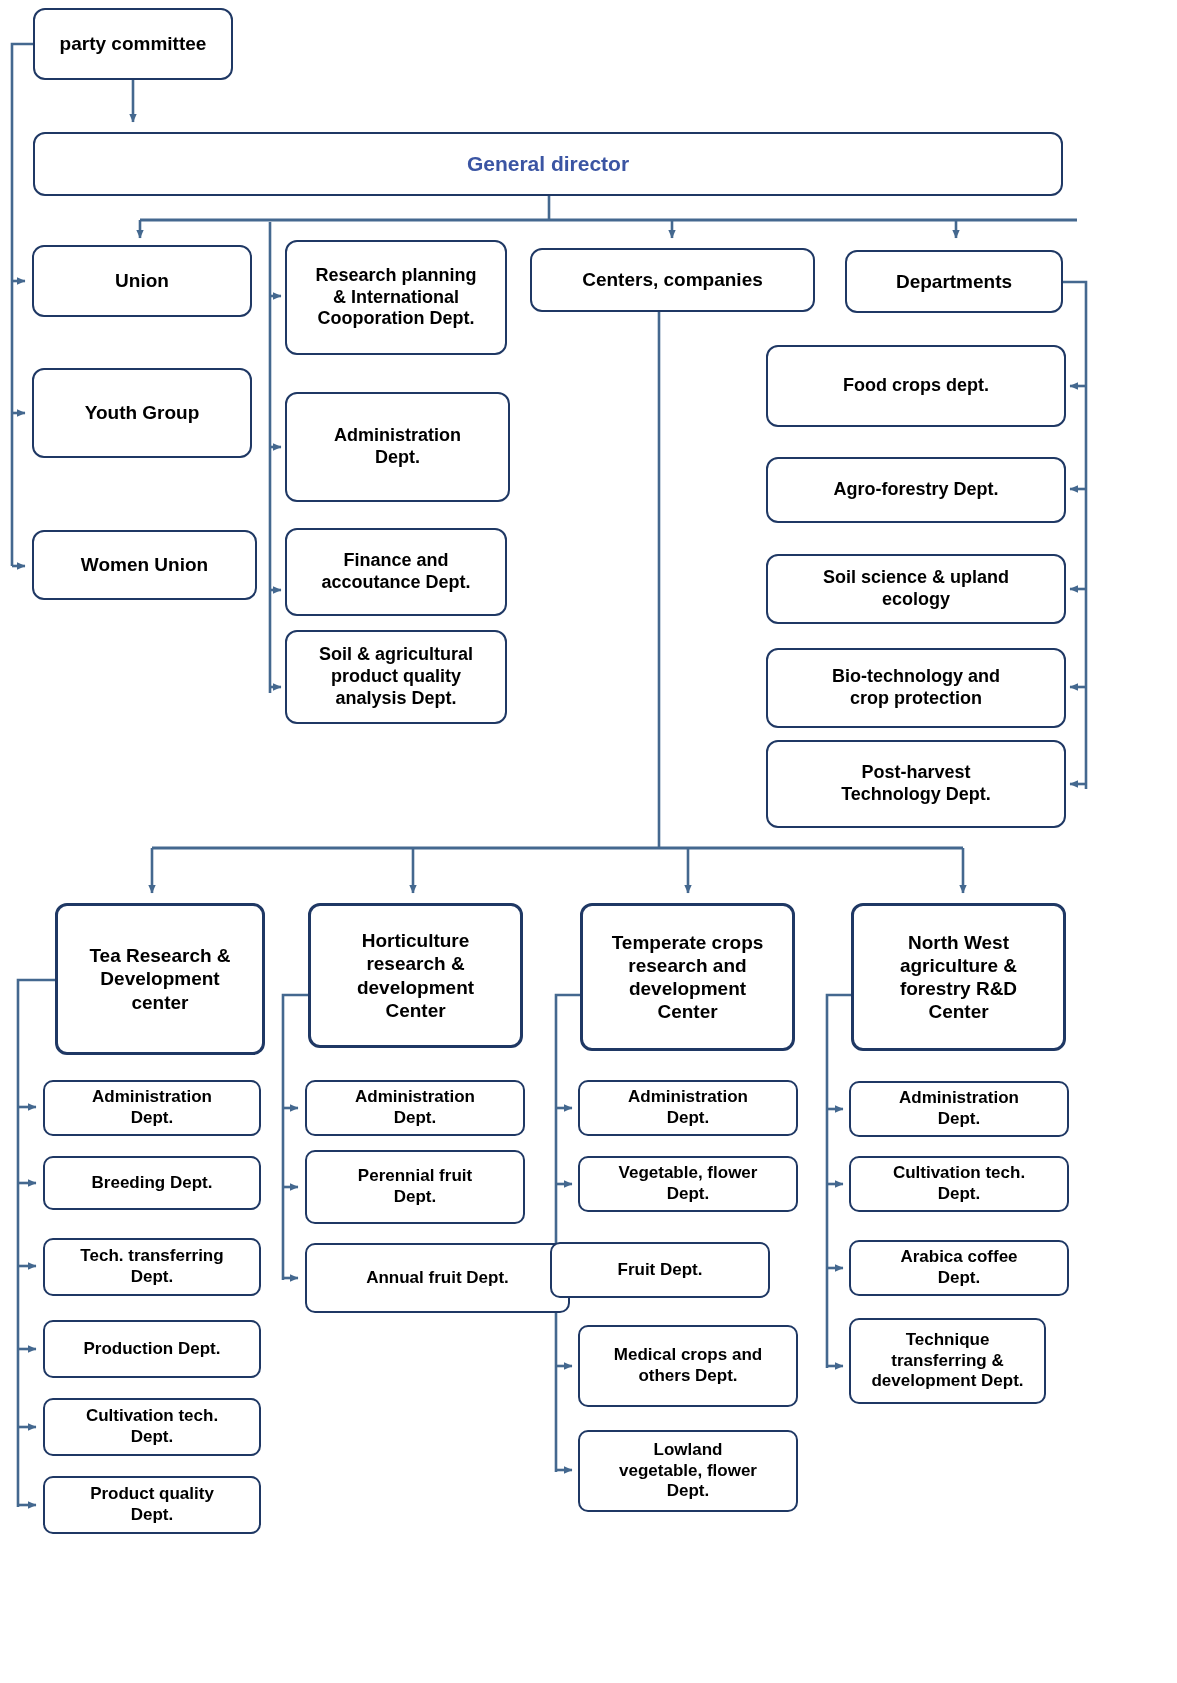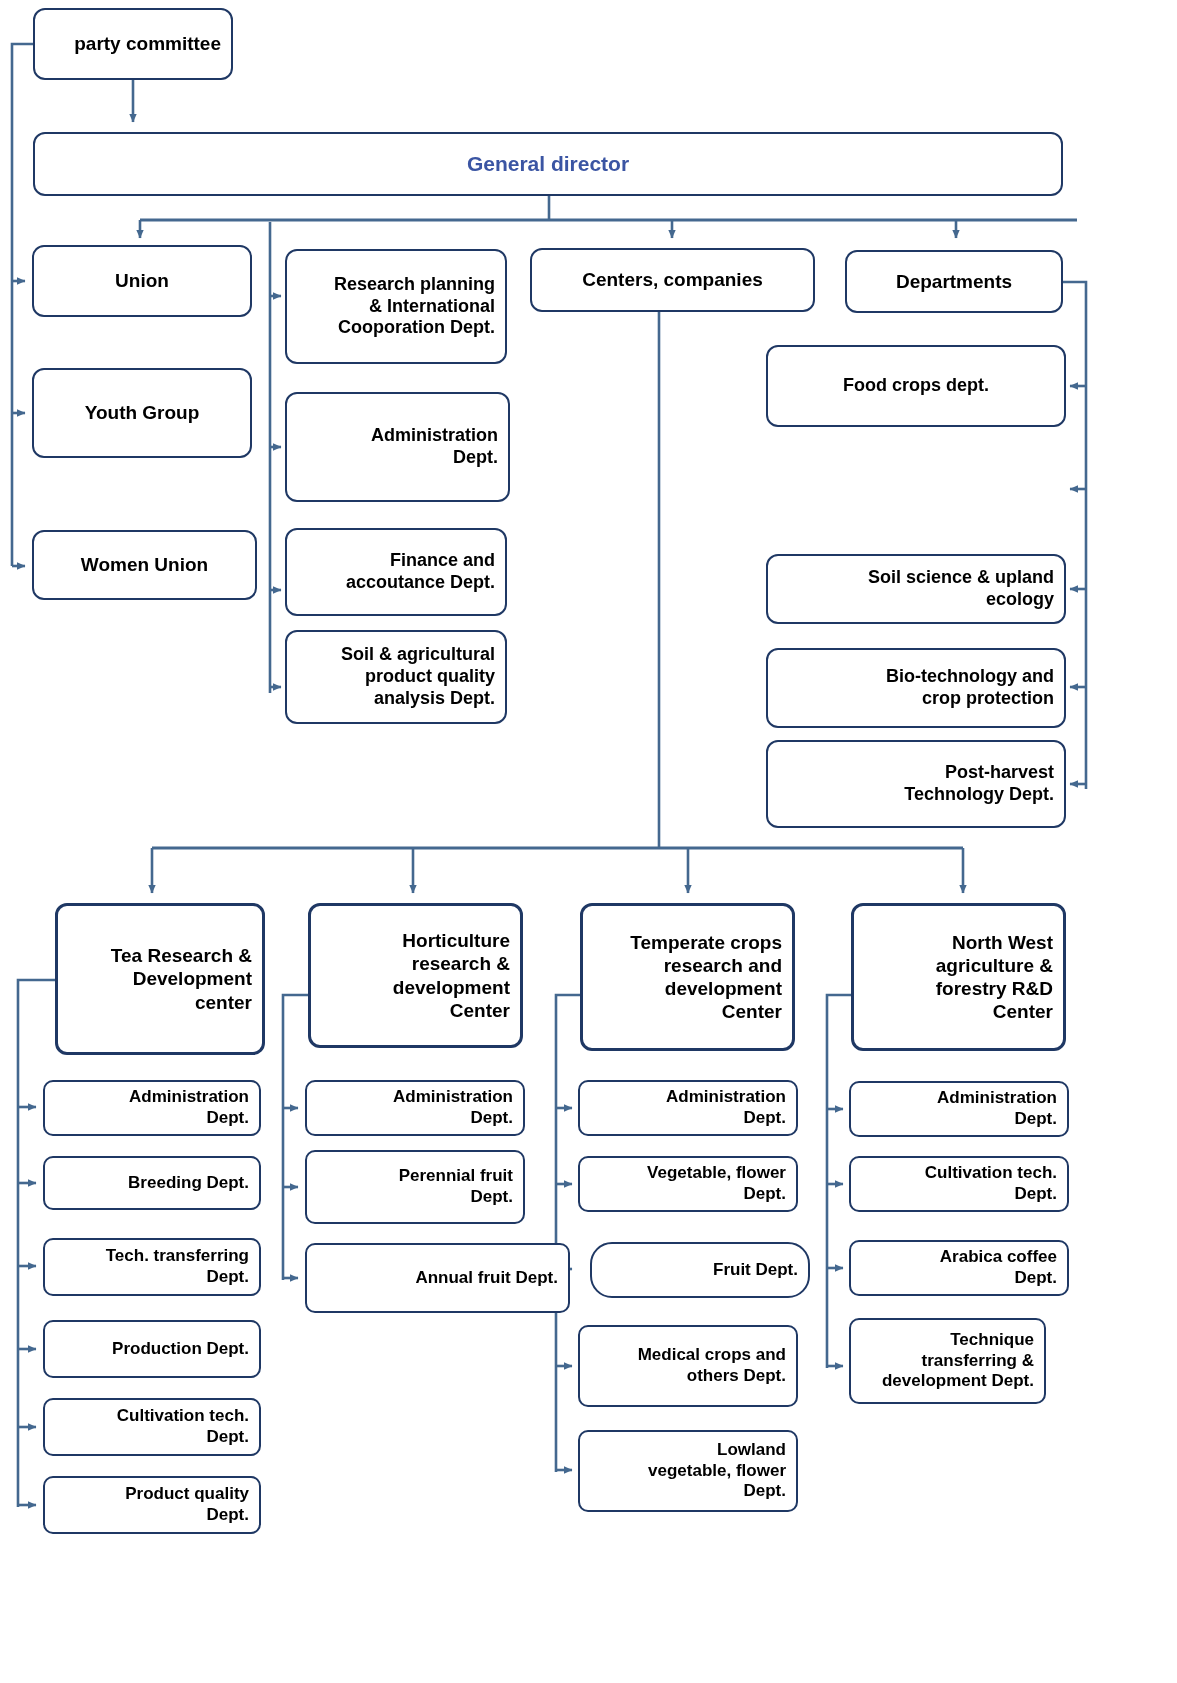--- a/index.html
+++ b/index.html
@@ -36,21 +36,21 @@
     line-height: 1.22;
     z-index: 3;
   }
   .node .label {
     display: block;
     width: 100%;
     white-space: pre-line;
   }
   
   .ta-center .label { text-align: center; padding: 0 14px; }
-  .ta-left .label   { text-align: right;  padding: 0 10px; }
+  .ta-left .label   { text-align: center;  padding: 0 4px; }
 
   .node.root-director {
     border-width: 2px;
     color: #3b55a3;
   }
   .node.center-head {
     border-width: 3px;
     border-color: #1f3864;
   }
   .node.leaf-box {
@@ -145,21 +145,21 @@
   <div class="node ta-center" style="left:32px; top:245px; width:220px; height:72px; font-size:19px;">
     <span class="label">Union</span>
   </div>
   <div class="node ta-center" style="left:32px; top:530px; width:225px; height:70px; font-size:19px;">
     <span class="label">Women Union</span>
   </div>
   <div class="node ta-center" style="left:32px; top:368px; width:220px; height:90px; font-size:19px;">
     <span class="label">Youth Group</span>
   </div>
 
-  <div class="node ta-left" style="left:285px; top:240px; width:222px; height:115px; font-size:18px;margin-top:9px;">
+  <div class="node ta-left" style="left:285px; top:240px; width:222px; height:115px; font-size:18px;">
     <span class="label">Research planning
 &amp; International
 Cooporation Dept.</span>
   </div>
   <div class="node ta-left" style="left:285px; top:392px; width:225px; height:110px; font-size:18px;">
     <span class="label">Administration
 Dept.</span>
   </div>
   <div class="node ta-left" style="left:285px; top:528px; width:222px; height:88px; font-size:18px;">
     <span class="label">Finance and
@@ -173,20 +173,23 @@
 
   <div class="node ta-center" style="left:530px; top:248px; width:285px; height:64px; font-size:19px;">
     <span class="label">Centers, companies</span>
   </div>
   <div class="node ta-center" style="left:845px; top:250px; width:218px; height:63px; font-size:19px;">
     <span class="label">Departments</span>
   </div>
 
   <div class="node ta-center" style="left:766px; top:345px; width:300px; height:82px; font-size:18px;">
     <span class="label">Food crops dept.</span>
+  </div>
+  <div class="node ta-center" style="left:766px; top:457px; width:300px; height:66px; font-size:18px;">
+    <span class="label">Agro-forestry Dept.</span>
   </div>
   <div class="node ta-left" style="left:766px; top:554px; width:300px; height:70px; font-size:18px;">
     <span class="label">Soil science &amp; upland
 ecology</span>
   </div>
   <div class="node ta-left" style="left:766px; top:648px; width:300px; height:80px; font-size:18px;">
     <span class="label">Bio-technology and
 crop protection</span>
   </div>
   <div class="node ta-left" style="left:766px; top:740px; width:300px; height:88px; font-size:18px;">
@@ -247,21 +250,21 @@
 Center</span>
   </div>
   <div class="node ta-left leaf-box" style="left:578px; top:1080px; width:220px; height:56px; font-size:17px;">
     <span class="label">Administration
 Dept.</span>
   </div>
   <div class="node ta-left leaf-box" style="left:578px; top:1156px; width:220px; height:56px; font-size:17px;">
     <span class="label">Vegetable, flower
 Dept.</span>
   </div>
-  <div class="node ta-left leaf-box" style="left:590px; top:1242px; width:220px; height:56px; font-size:17px;border-radius:22px;">
+  <div class="node ta-left leaf-box" style="left:550px; top:1242px; width:220px; height:56px; font-size:17px;">
     <span class="label">Fruit Dept.</span>
   </div>
   <div class="node ta-left leaf-box" style="left:578px; top:1325px; width:220px; height:82px; font-size:17px;">
     <span class="label">Medical crops and
 others Dept.</span>
   </div>
   <div class="node ta-left leaf-box" style="left:578px; top:1430px; width:220px; height:82px; font-size:17px;">
     <span class="label">Lowland
 vegetable, flower
 Dept.</span>

